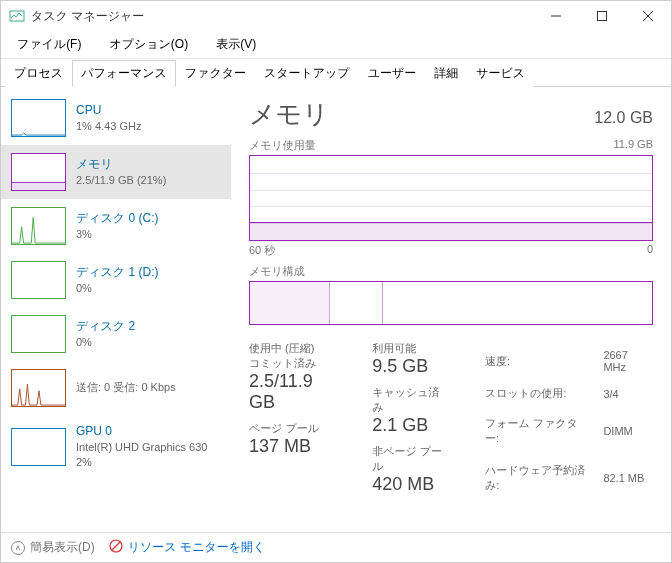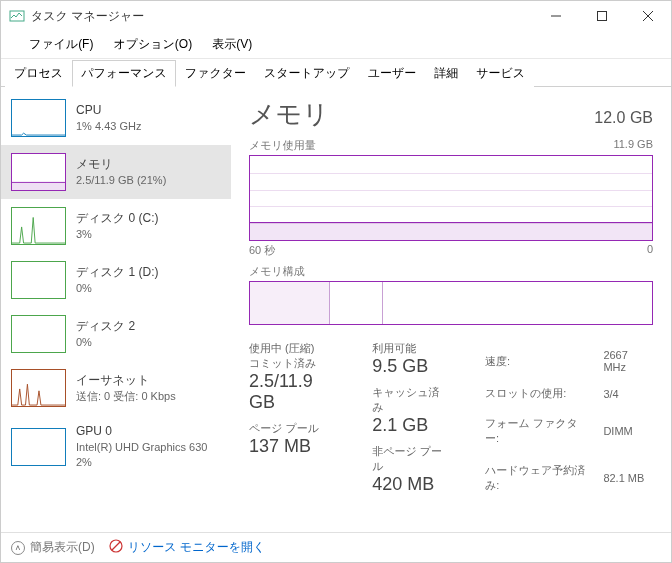--- a/index.html
+++ b/index.html
@@ -3,35 +3,35 @@
 <meta charset="utf-8">
 <style>
 * { margin: 0; padding: 0; box-sizing: border-box; font-family: "Yu Gothic UI", "Meiryo", sans-serif; }
 body { background: #fff; width: 672px; height: 563px; overflow: hidden; border: 1px solid #ccc; display: flex; flex-direction: column; }
 .titlebar { display: flex; align-items: center; height: 30px; padding: 0 0 0 8px; }
 .titlebar .icon { width: 16px; height: 16px; margin-right: 6px; }
 .titlebar .title { font-size: 12px; flex: 1; color: #333; }
 .winbtns { display: flex; }
 .winbtn { width: 46px; height: 30px; display: flex; align-items: center; justify-content: center; color: #555; }
 .winbtn svg { width: 10px; height: 10px; }
-.menubar { display: flex; padding: 2px 22px; font-size: 12px; gap: 8px; border-bottom: 1px solid #e8e8e8; }
+.menubar { display: flex; padding: 2px 10px; font-size: 12px; gap: 16px; border-bottom: 1px solid #e8e8e8; }
 .menuitem { padding: 3px 6px; }
 .tabs { display: flex; font-size: 12px; border-bottom: 1px solid #d0d0d0; padding: 0 4px; }
 .tab { padding: 4px 8px; border: 1px solid transparent; position: relative; top: 1px; background: #fff; }
 .tab.active { border: 1px solid #d0d0d0; border-bottom: 1px solid #fff; }
 .content { display: flex; flex: 1; overflow: hidden; }
 .sidebar { width: 230px; overflow-y: auto; padding: 4px 0; }
 .sitem { display: flex; align-items: center; padding: 8px 10px; gap: 10px; }
 .sitem.selected { background: #e5e5e5; }
 .thumb { width: 55px; height: 38px; border: 1px solid #117dbb; position: relative; background: #fff; flex-shrink: 0; }
 .thumb.mem { border-color: #9528b4; }
 .thumb.disk { border-color: #4ca64c; }
 .thumb.eth { border-color: #a74f28; }
 .sinfo { font-size: 12px; line-height: 1.4; }
-.sname { color: #404040; }
+.sname { color: #0369a1; }
 .ssub { color: #666; font-size: 11px; }
 .main { flex: 1; padding: 10px 18px; overflow: hidden; }
 .mhead { display: flex; align-items: baseline; justify-content: space-between; }
 .mtitle { font-size: 26px; font-weight: 400; color: #555; }
 .mtotal { font-size: 16px; color: #555; }
 .glabel { display: flex; justify-content: space-between; font-size: 11px; color: #777; margin-top: 6px; }
 .graph { border: 1px solid #9528b4; height: 86px; position: relative; background: #fff; margin-top: 2px; }
 .graph .grid { position: absolute; inset: 0; }
 .graph .line { position: absolute; left: 0; right: 0; border-top: 1px solid #ecdcf0; }
 .graph .usage { position: absolute; left: 0; right: 0; bottom: 0; height: 21%; background: rgba(149,40,180,0.12); border-top: 1px solid #9528b4; }
@@ -149,21 +149,20 @@
           <div class="ssub">0%</div>
         </div>
     </div>
     <div class="sitem">
       <div class="thumb eth">
           <svg viewBox="0 0 55 38" preserveAspectRatio="none">
             <polyline points="0,37 6,37 8,20 10,37 14,37 16,15 18,37 26,37 28,22 30,37 55,37" fill="none" stroke="#a74f28" stroke-width="1"></polyline>
           </svg>
         </div>
       <div class="sinfo">
-          <div class="sname">イーサネット</div>
           <div class="ssub">送信: 0 受信: 0 Kbps</div>
         </div>
     </div>
     <div class="sitem">
       <div class="thumb"></div>
       <div class="sinfo">
           <div class="sname">GPU 0</div>
           <div class="ssub" style="white-space:pre-line">Intel(R) UHD Graphics 630
 2%</div>
         </div>

